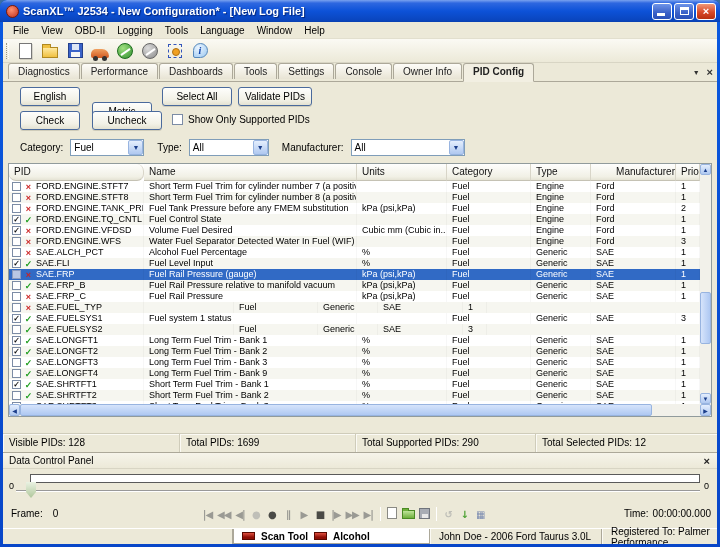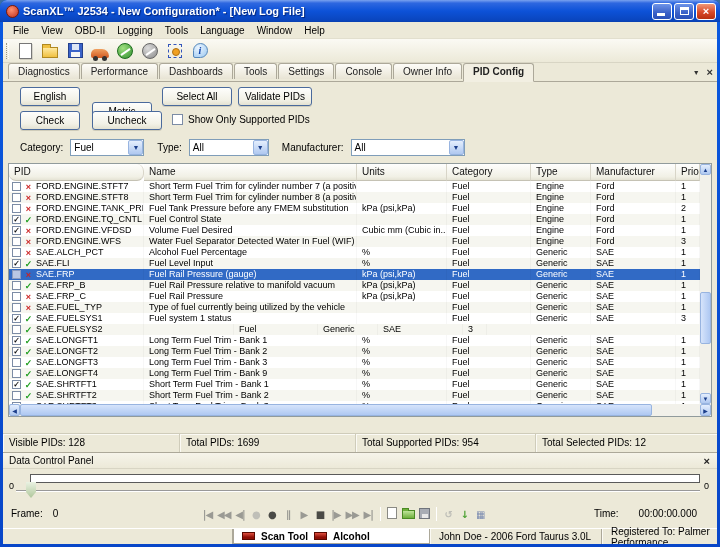--- a/index.html
+++ b/index.html
@@ -102,21 +102,21 @@
     justify-content:space-between;padding:0 7px 0 6px;font-size:10px;}
   .dcp-x{font:bold 11px "Liberation Sans",sans-serif;color:#222;}
   .progress{position:absolute;left:27px;top:452px;width:670px;height:9px;background:#fff;border:1px solid #5A5A5A;}
   .slider-lab{position:absolute;top:459px;font-size:9px;}
   .slider-track{position:absolute;left:13px;top:468px;width:684px;height:2px;background:#999;border-bottom:1px solid #fff;}
   .slider-thumb{position:absolute;left:23px;top:460px;width:10px;height:16px;
     background:linear-gradient(#EAF2E2,#AFC79B);clip-path:polygon(0 0,100% 0,100% 62%,50% 100%,0 62%);
     filter:drop-shadow(0 0 1px #4A6A3A);}
   .dcp-bottom{position:absolute;left:0;top:483px;right:0;height:18px;font-size:10px;}
   .frame-lab{position:absolute;left:8px;top:3px;display:flex;gap:10px;}
-  .time-lab{position:absolute;right:20px;top:3px;display:flex;gap:20px;}
+  .time-lab{position:absolute;right:6px;top:3px;display:flex;gap:4px;}
   .transport{position:absolute;left:198px;top:0;height:18px;display:flex;align-items:center;gap:3px;}
   .tbtn{min-width:13px;text-align:center;font:bold 10px "DejaVu Sans",sans-serif;color:#9A9A94;letter-spacing:-1px;}
   .tbtn.dark{color:#4A4A46;} .tbtn.dim{color:#BFBFB8;} .tbtn.green{color:#4AA030;} .tbtn.blue{color:#7A8AB0;}
   .tsep{width:1px;height:14px;background:#C8C4B0;border-right:1px solid #fff;margin:0 2px;}
   .mi-page{display:inline-block;width:10px;height:12px;background:#fff;border:1px solid #8A8A84;}
   .mi-folder{display:inline-block;width:13px;height:9px;background:linear-gradient(#BFE49A,#6FB03C);border:1px solid #4A8A24;position:relative;margin-top:2px;}
   .mi-folder::before{content:"";position:absolute;top:-3px;left:-1px;width:5px;height:2px;background:#6FB03C;border:1px solid #4A8A24;border-bottom:none;}
   .mi-floppy{display:inline-block;width:11px;height:11px;background:#A8ACB4;border:1px solid #70747C;position:relative;}
   .mi-floppy::after{content:"";position:absolute;left:2px;bottom:0;width:6px;height:4px;background:#E8E8E8;}
   
@@ -233,21 +233,21 @@
       </span>
     </div>
 
     <div class="tbl">
       <div class="thead" id="thead">
           <div class="hcell" style="width: 135px; border-radius: 7px;">PID</div>
           <div class="hcell" style="width: 213px;">Name</div>
           <div class="hcell" style="width: 90px;">Units</div>
           <div class="hcell" style="width: 84px;">Category</div>
           <div class="hcell" style="width: 60px;">Type</div>
-          <div class="hcell" style="width: 85px;">Manufacturer</div>
+          <div class="hcell" style="width: 85px; text-align: right;">Manufacturer</div>
           <div class="hcell" style="width: 24px;">Prior</div>
         </div>
       <div class="tbody" id="tbody">
           <div class="trow">
             <div class="tcell pidcell" style="width: 135px;">
               <span class="cb"></span>
               <span class="st nosup">×</span>
               <span class="pidtxt">FORD.ENGINE.STFT7</span>
             </div>
             <div class="tcell" style="width: 213px;">Short Term Fuel Trim for cylinder number 7 (a positive val...</div>
@@ -386,21 +386,20 @@
             <div class="tcell" style="width: 60px;">Generic</div>
             <div class="tcell" style="width: 85px;">SAE</div>
             <div class="tcell" style="width: 24px;">1</div>
           </div>
           <div class="trow alt">
             <div class="tcell pidcell" style="width: 135px;">
               <span class="cb"></span>
               <span class="st nosup">×</span>
               <span class="pidtxt">SAE.FUEL_TYP</span>
             </div>
-            <div class="tcell" style="width: 213px;">Type of fuel currently being utilized by the vehicle</div>
             <div class="tcell" style="width: 90px;"></div>
             <div class="tcell" style="width: 84px;">Fuel</div>
             <div class="tcell" style="width: 60px;">Generic</div>
             <div class="tcell" style="width: 85px;">SAE</div>
             <div class="tcell" style="width: 24px;">1</div>
           </div>
           <div class="trow">
             <div class="tcell pidcell" style="width: 135px;">
               <span class="cb">✓</span>
               <span class="st sup">✓</span>
@@ -525,21 +524,21 @@
       <div class="hscroll">
         <span class="sbtn" style="left:0;top:0;width:11px;height:12px;">◀</span>
         <span class="sthumb h" style="left:11px;top:0;width:632px;height:12px;"></span>
         <span class="sbtn" style="left:691px;top:0;width:11px;height:12px;">▶</span>
       </div>
     </div>
 
     <div class="statstrip">
       <span class="statcell" style="width:177px;">Visible PIDs: 128</span>
       <span class="statcell" style="width:176px;">Total PIDs: 1699</span>
-      <span class="statcell" style="width:180px;">Total Supported PIDs: 954</span>
+      <span class="statcell" style="width:180px;">Total Supported PIDs: 290</span>
       <span class="statcell" style="flex:1;border-right:none;">Total Selected PIDs: 12</span>
     </div>
 
     <div class="dcp-title">
       <span>Data Control Panel</span>
       <span class="dcp-x">×</span>
     </div>
     <div class="progress"></div>
     <span class="slider-lab" style="left:6px;">0</span>
     <span class="slider-lab" style="right:8px;">0</span>

